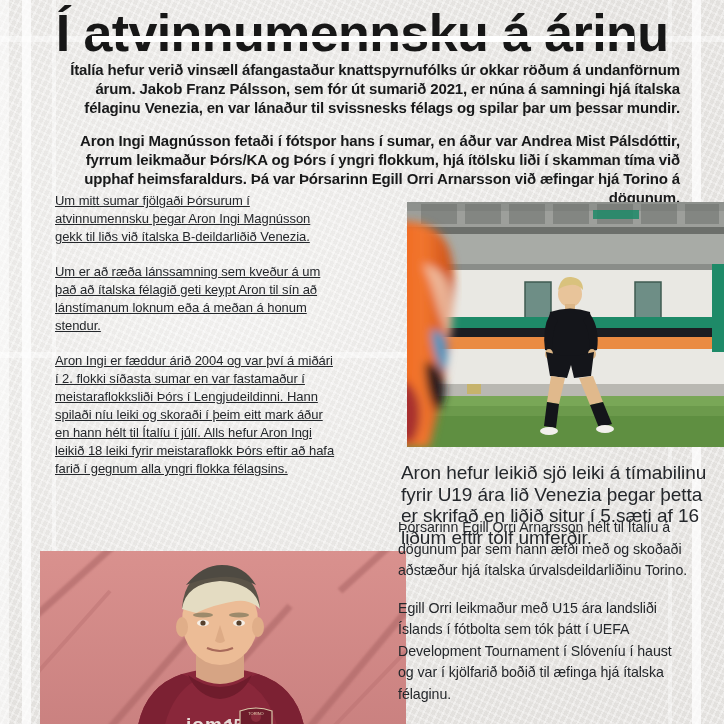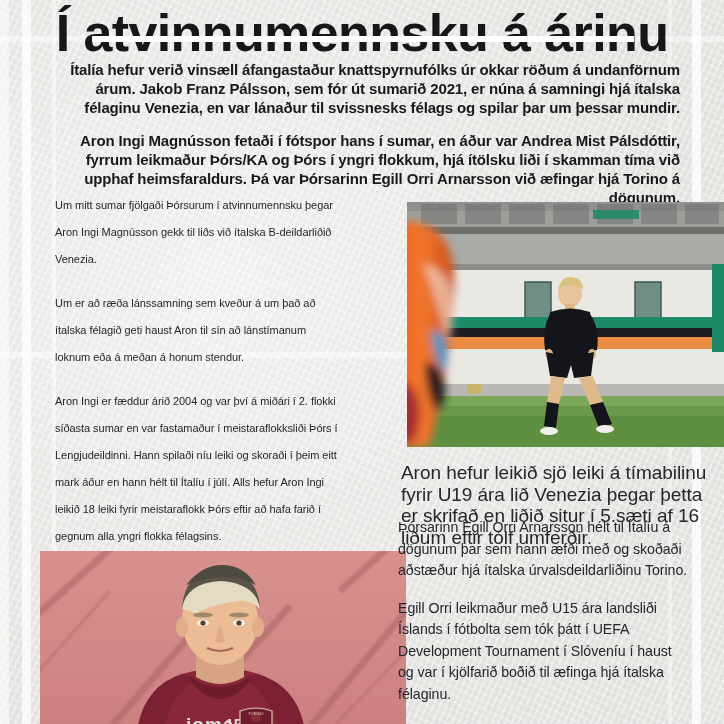--- a/index.html
+++ b/index.html
@@ -87,24 +87,25 @@
   
   #col-left {
     position: absolute;
     top: 192px;
     left: 55px;
     width: 285px;
     color: #24272b;
   }
   #col-left p {
     margin: 0 0 17px 0;
-    font-size: 11px;
-    line-height: 27px;
+    font-size: 13px;
+    line-height: 18px;
     font-weight: 400;
     letter-spacing: -0.05px;
+    text-decoration: underline;
   }
 
   
   #photo-action {
     position: absolute;
     left: 367px;
     top: 186px;
     width: 317px;
     height: 245px;
     overflow: hidden;
@@ -175,21 +176,21 @@
   <h1 id="title">Í atvinnumennsku á árinu</h1>
   <div id="title-underline"></div>
 
   <div id="intro">
     <p>Ítalía hefur verið vinsæll áfangastaður knattspyrnufólks úr okkar röðum á undanförnum árum. Jakob Franz Pálsson, sem fór út sumarið 2021, er núna á samningi hjá ítalska félaginu Venezia, en var lánaður til svissnesks félags og spilar þar um þessar mundir.</p>
     <p>Aron Ingi Magnússon fetaði í fótspor hans í sumar, en áður var Andrea Mist Pálsdóttir, fyrrum leikmaður Þórs/KA og Þórs í yngri flokkum, hjá ítölsku liði í skamman tíma við upphaf heimsfaraldurs. Þá var Þórsarinn Egill Orri Arnarsson við æfingar hjá Torino á dögunum.</p>
   </div>
 
   <div id="col-left">
     <p>Um mitt sumar fjölgaði Þórsurum í atvinnumennsku þegar Aron Ingi Magnússon gekk til liðs við ítalska B-deildarliðið Venezia.</p>
-    <p>Um er að ræða lánssamning sem kveður á um það að ítalska félagið geti haust Aron til sín að lánstímanum loknum eða á meðan á honum stendur.</p>
+    <p>Um er að ræða lánssamning sem kveður á um það að ítalska félagið geti keypt Aron til sín að lánstímanum loknum eða á meðan á honum stendur.</p>
     <p>Aron Ingi er fæddur árið 2004 og var því á miðári í 2. flokki síðasta sumar en var fastamaður í meistaraflokksliði Þórs í Lengjudeildinni. Hann spilaði níu leiki og skoraði í þeim eitt mark áður en hann hélt til Ítalíu í júlí. Alls hefur Aron Ingi leikið 18 leiki fyrir meistaraflokk Þórs eftir að hafa farið í gegnum alla yngri flokka félagsins.</p>
   </div>
 
   <figure id="photo-action">
     <svg viewBox="0 0 317 245" preserveAspectRatio="none">
       <defs>
         <linearGradient id="gblur" x1="0" y1="0" x2="1" y2="0">
           <stop offset="0%" stop-color="#ef5f18"></stop>
           <stop offset="55%" stop-color="#f2772f"></stop>
           <stop offset="100%" stop-color="#c94d16"></stop>

